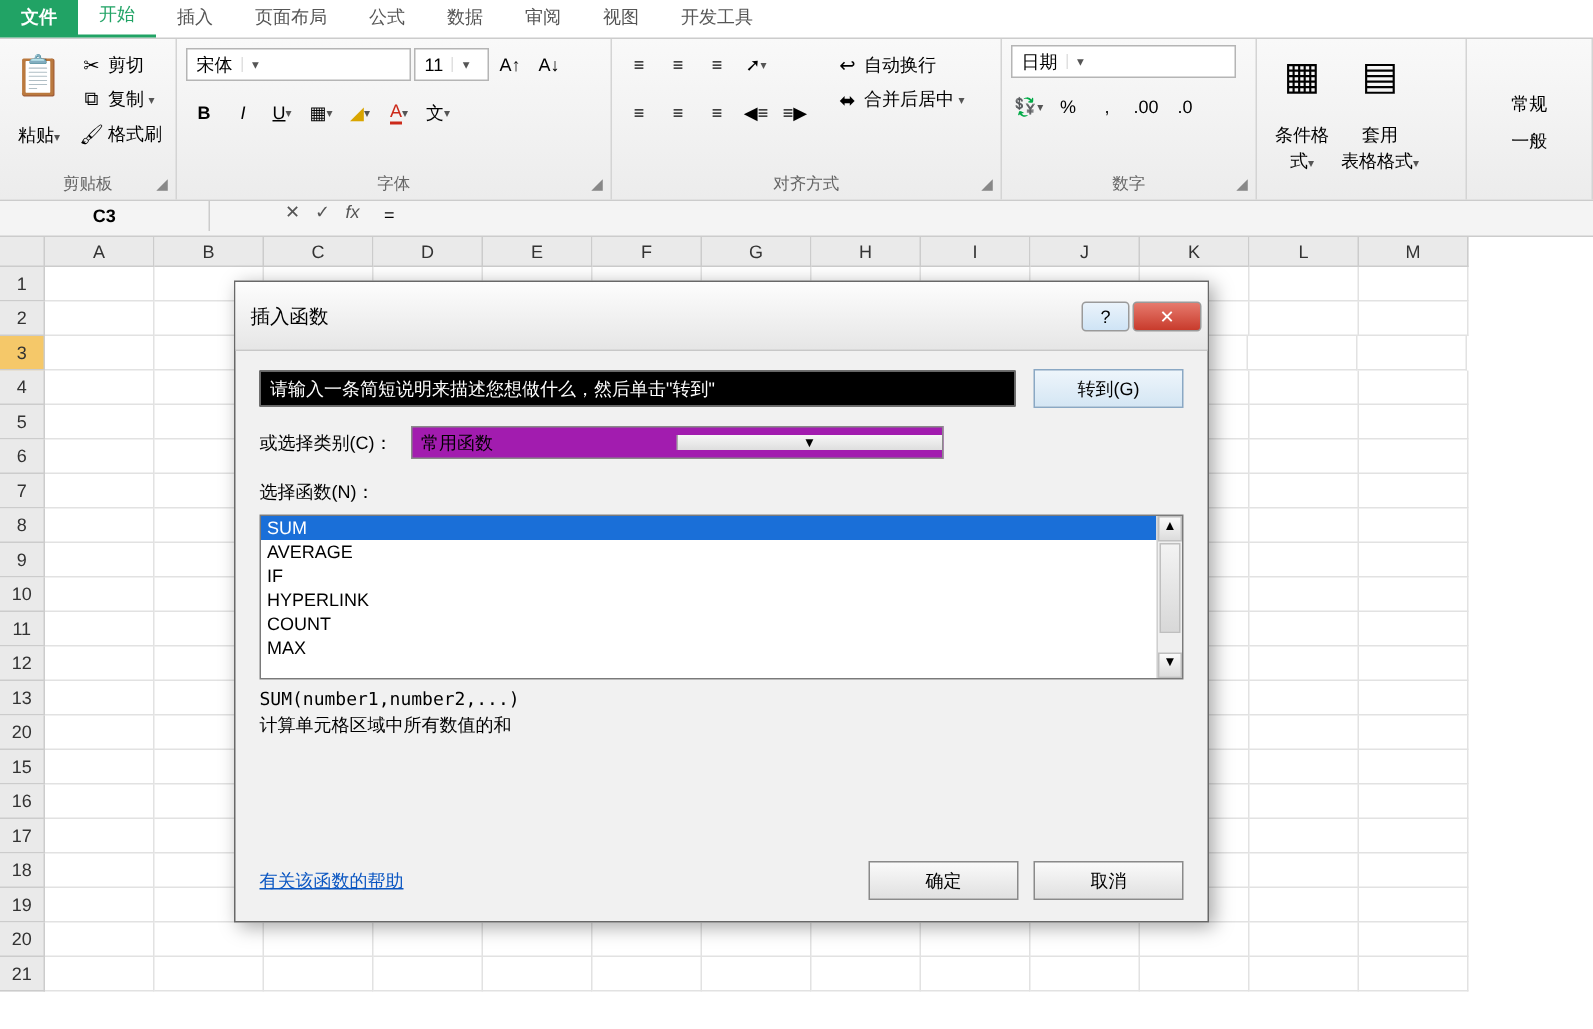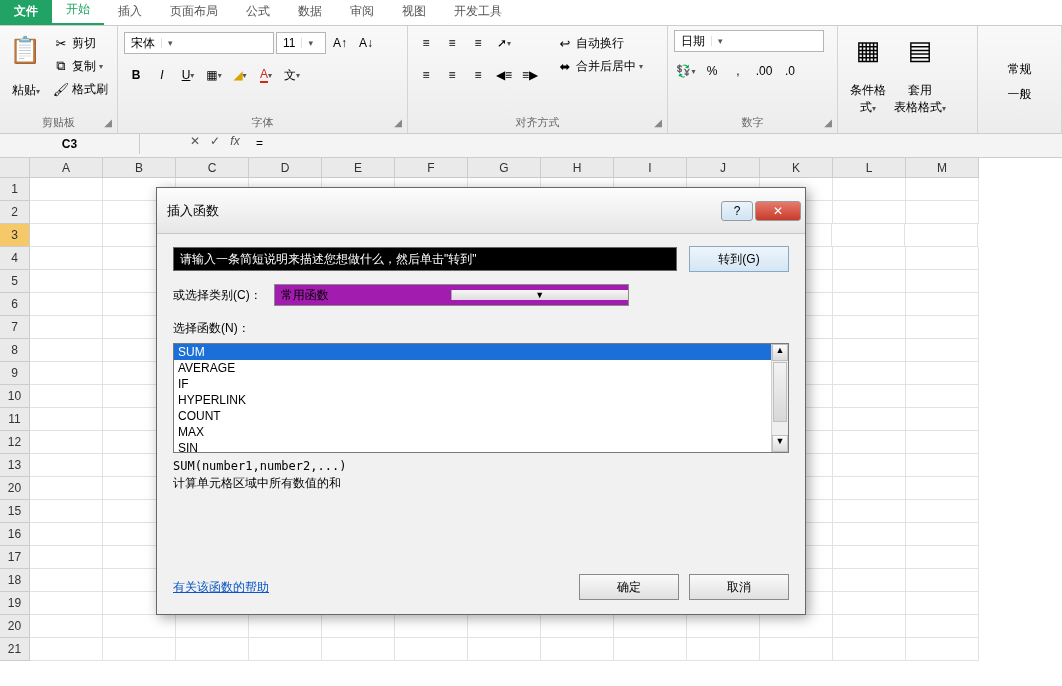--- a/index.html
+++ b/index.html
@@ -627,21 +627,20 @@
     </div>
     <div class="dlabel" style="margin-top:14px">选择函数(N)：</div>
     <div class="listbox">
       <div class="listinner">
           <div class="litem sel">SUM</div>
           <div class="litem">AVERAGE</div>
           <div class="litem">IF</div>
           <div class="litem">HYPERLINK</div>
           <div class="litem">COUNT</div>
           <div class="litem">MAX</div>
-          <div class="litem">SIN</div>
         </div>
       <div class="vscroll">
         <div class="sarrow">▲</div>
         <div class="sthumb"></div>
         <div style="flex:1"></div>
         <div class="sarrow">▼</div>
       </div>
     </div>
     <div class="sig">SUM(number1,number2,...)</div>
     <div class="desc">计算单元格区域中所有数值的和</div>

